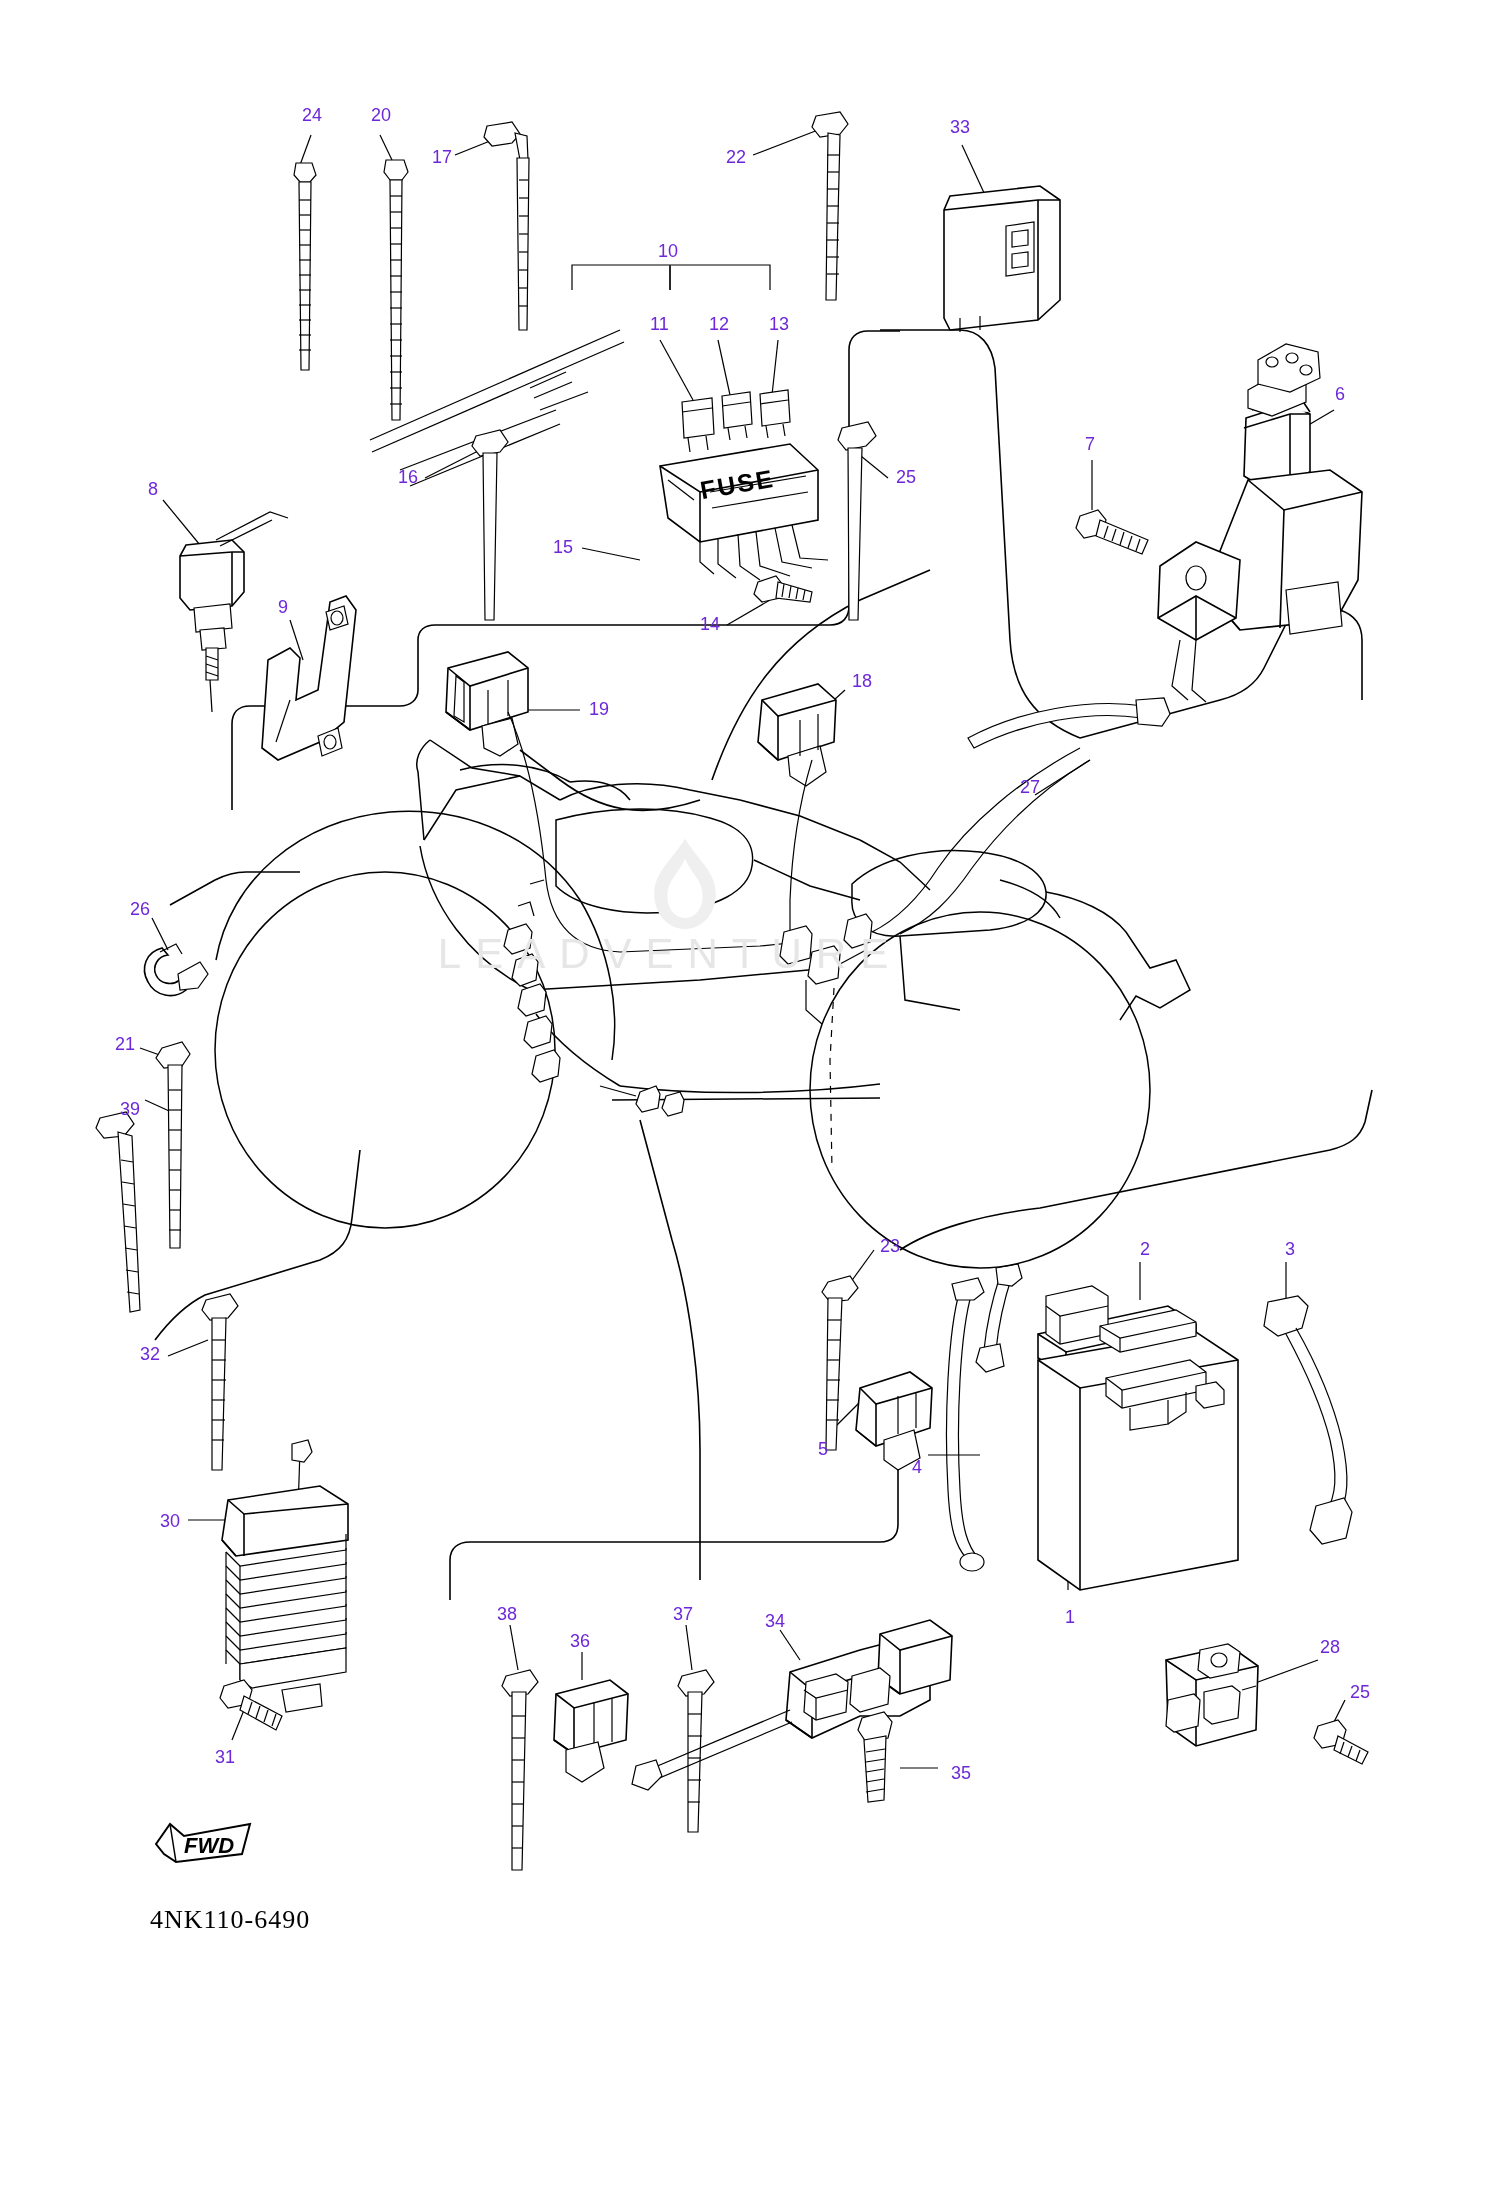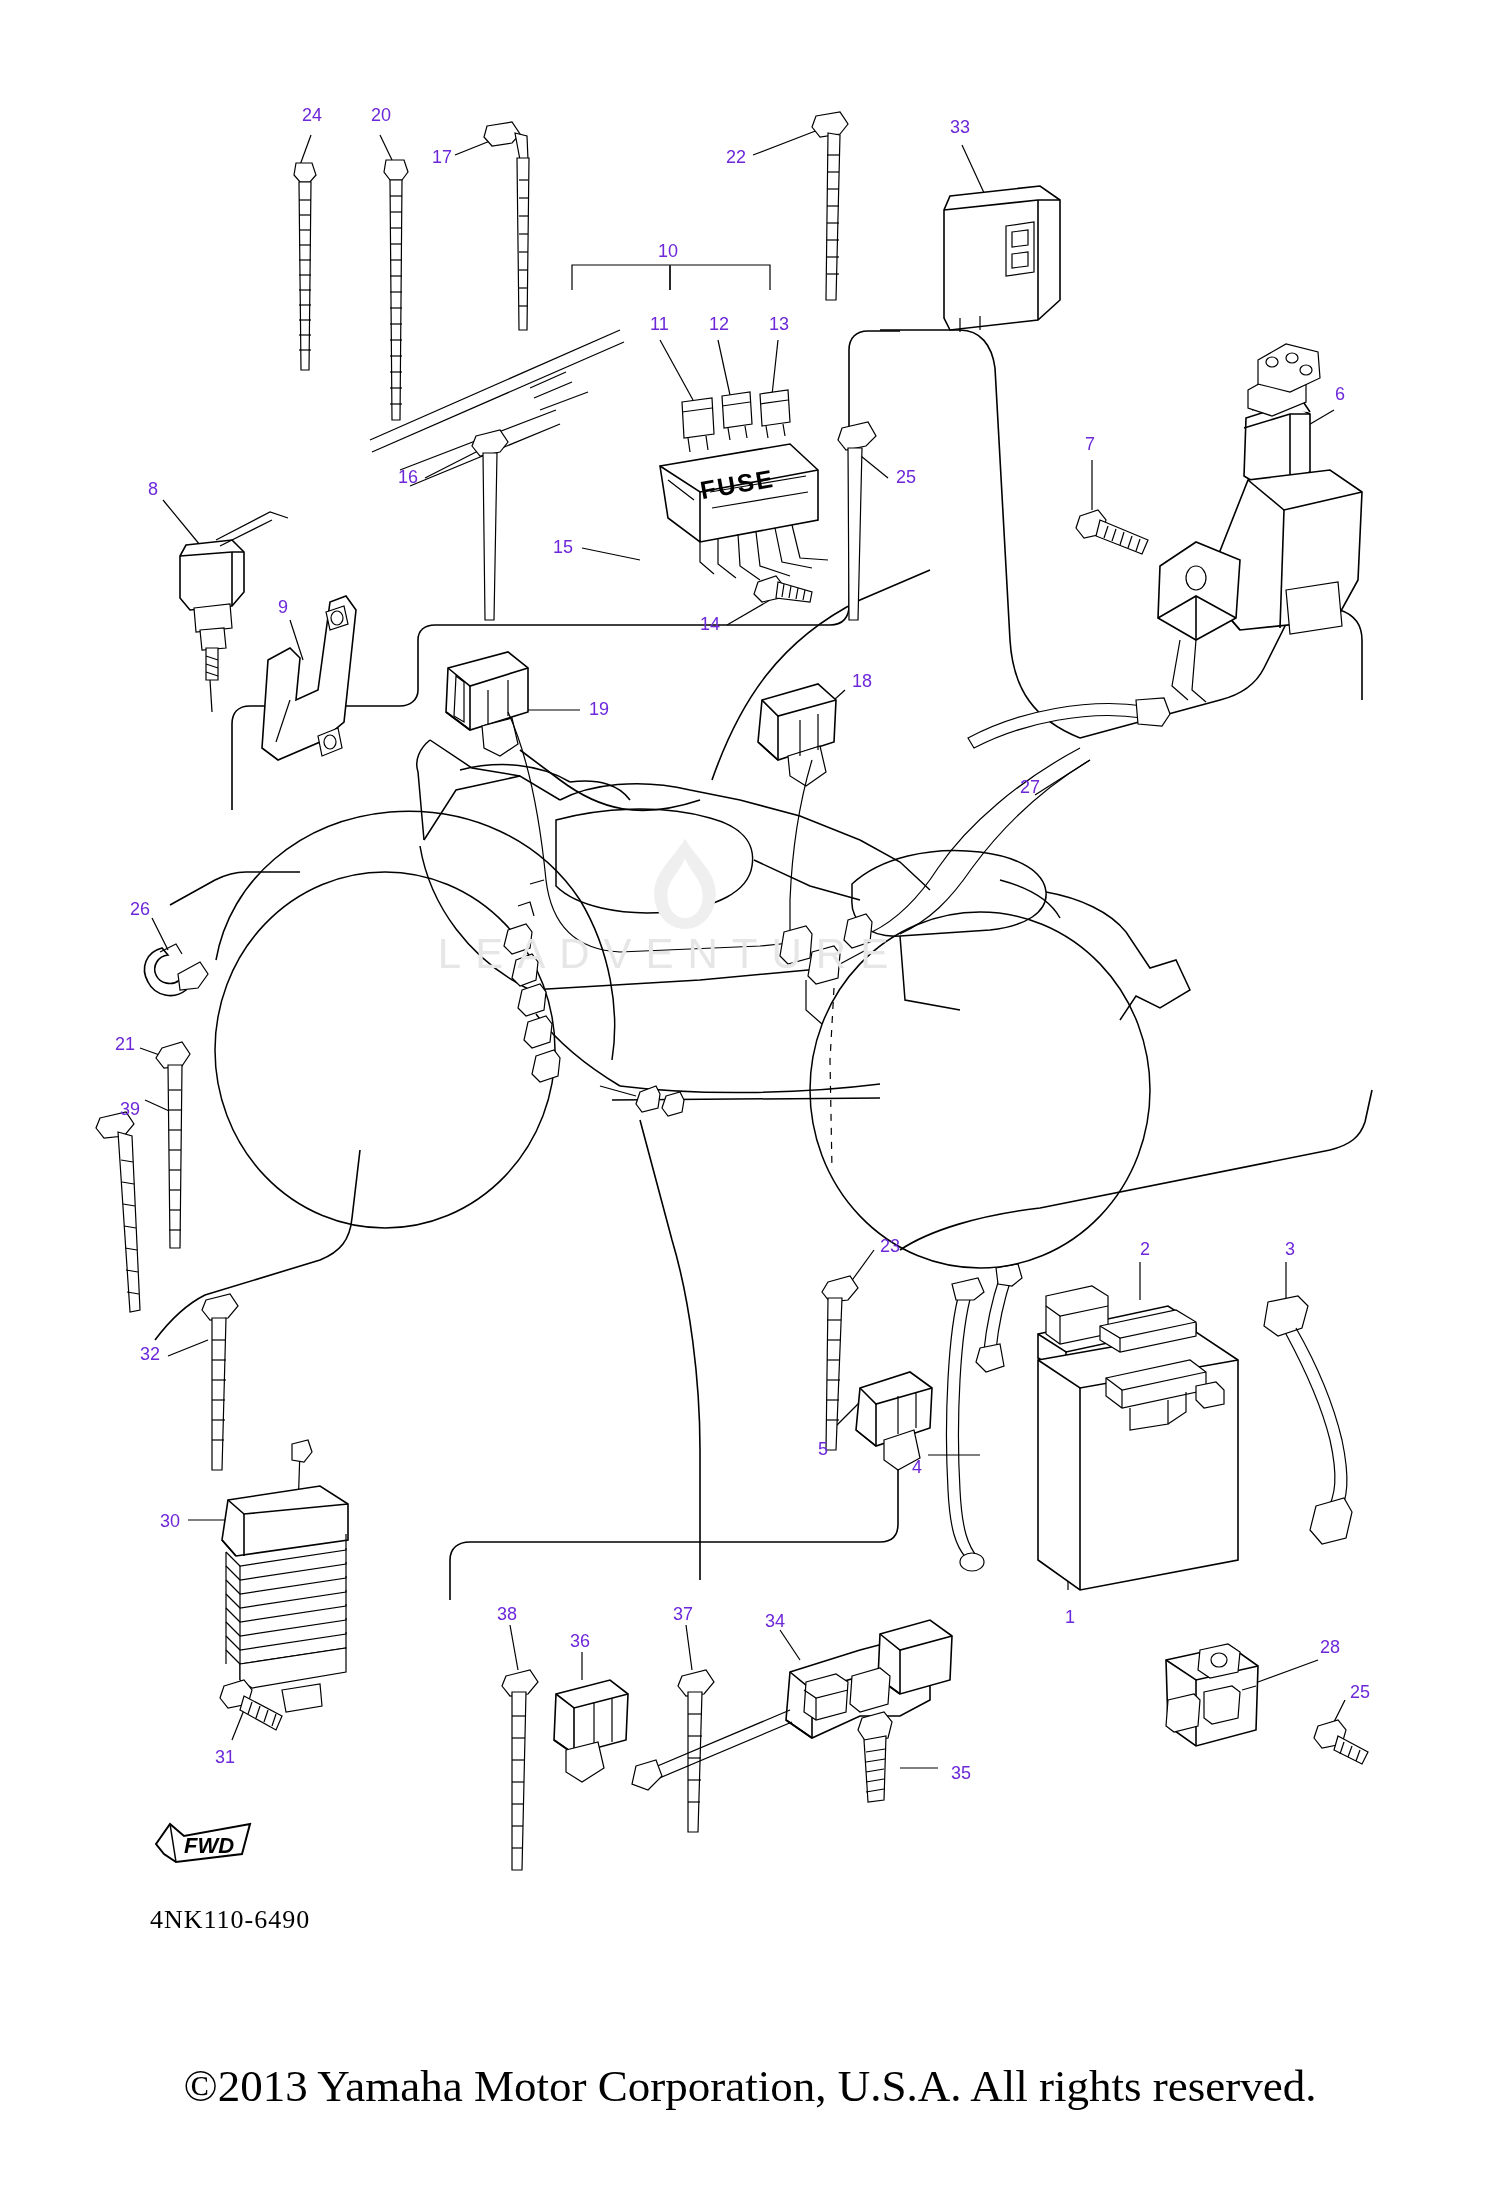--- a/index.html
+++ b/index.html
@@ -772,15 +772,14 @@
     <svg style="position:absolute; left:150px; top:1810px;" width="110" height="60" viewBox="0 0 110 60">
       <path d="M6,34 L20,14 L34,26 L100,14 L92,44 L26,52 L14,44 Z" fill="#ffffff" stroke="#000" stroke-width="2"></path>
       <path d="M20,14 L26,52" stroke="#000" stroke-width="1.5" fill="none"></path>
     </svg>
     <div class="fwd-label" style="left:184px; top:1833px;">FWD</div>
 
     <div class="partnum" style="left:150px; top:1905px;">4NK110-6490</div>
 
   </div>
 
-  <div class="copyright">©2013 Yamaha Motor Corporation, U.S.A. All rights reserved.</div>
 
 </div>
 
 </body></html>

